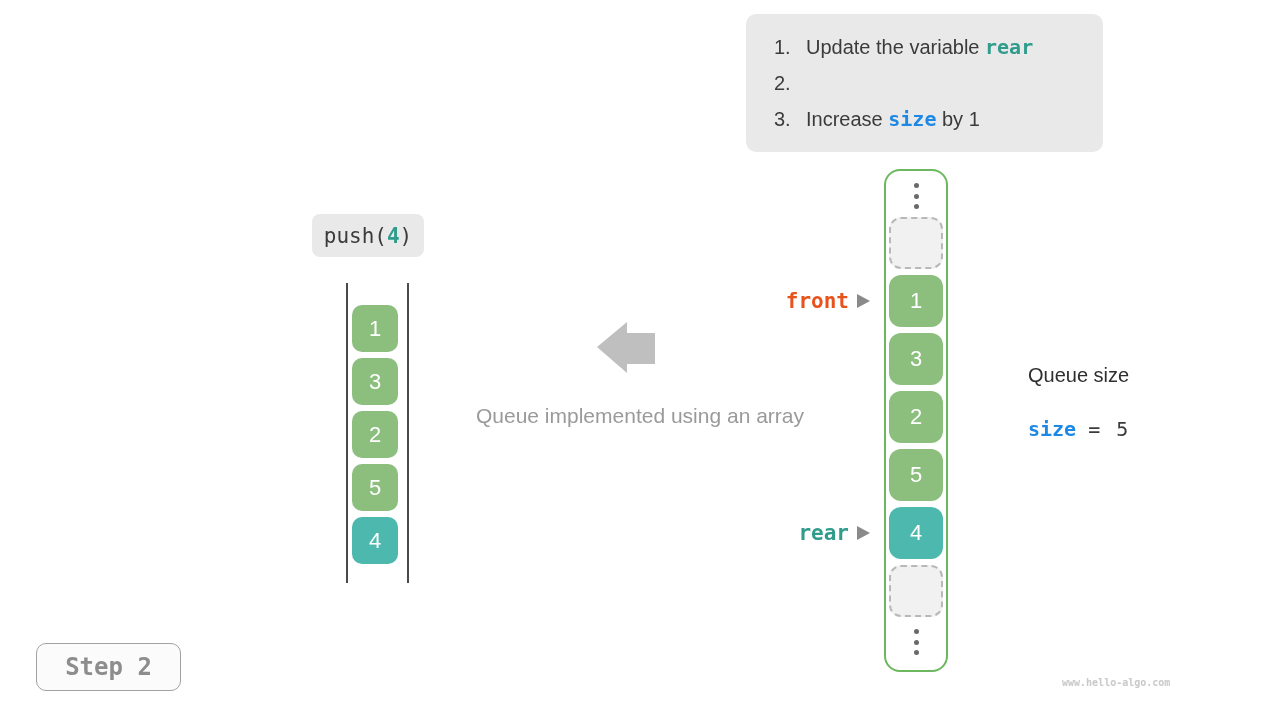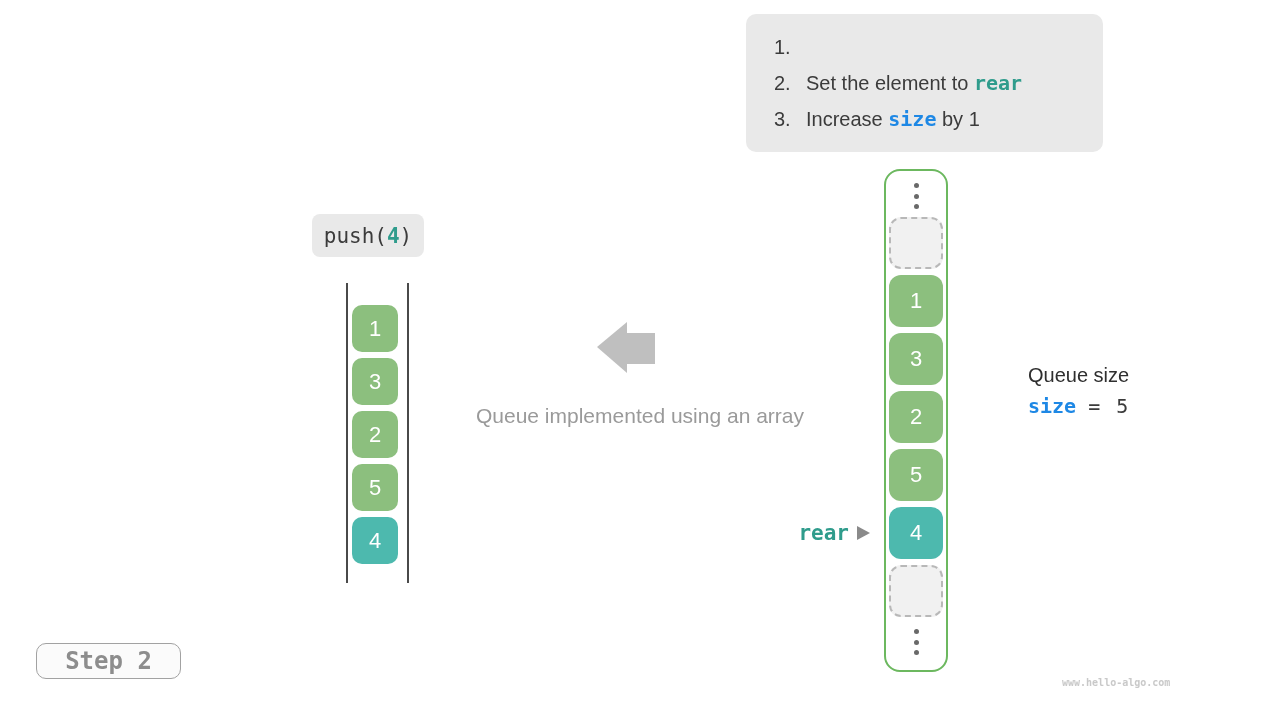--- a/index.html
+++ b/index.html
@@ -110,51 +110,51 @@
   .pointer-label[data-color="orange"]{color:var(--orange-code);}
   .pointer-label[data-color="teal"]{color:var(--teal-code);}
   .pointer-arrow{
     width:0;height:0;border-top:7px solid transparent;border-bottom:7px solid transparent;
     border-left:13px solid var(--pointer-arrow);
   }
 
   
   .queue-size{position:absolute;left:1028px;top:364px;}
   .queue-size .title{font-size:20px;color:#2f2f2f;}
-  .queue-size .size-line{margin-top:7px;font-family:"DejaVu Sans Mono",monospace;font-size:20px;color:var(--dark-text);}
+  .queue-size .size-line{margin-top:30px;font-family:"DejaVu Sans Mono",monospace;font-size:20px;color:var(--dark-text);}
   .queue-size .var{color:var(--blue-code);font-weight:700;}
   .queue-size .eq{margin-left:12px;}
   .queue-size .val{margin-left:16px;}
 
   
   .step-badge{
-    position:absolute;left:36px;top:643px;width:145px;height:36px;
+    position:absolute;left:36px;top:643px;width:145px;height:48px;
     border:1.5px solid #a2a2a2;border-radius:10px;background:#fbfbfb;
     display:flex;align-items:center;justify-content:center;
     font-family:"DejaVu Sans Mono",monospace;font-weight:700;font-size:24px;color:var(--badge-text);
   }
 
   
   .watermark{
     position:absolute;left:1062px;top:677px;
     font-family:"DejaVu Sans Mono",monospace;font-size:10px;color:var(--watermark);font-weight:bold;
   }
 </style>
 </head>
 <body>
 
 <div class="canvas">
 
   <div class="steps-panel">
     <div class="step-row">
       <span class="step-num">1.</span>
+      <span class="step-text"><span>Update the variable </span><span class="code" data-type="teal">rear</span><span></span></span>
     </div>
     <div class="step-row">
       <span class="step-num">2.</span>
-      <span class="step-text"><span>Set the element to </span><span class="code" data-type="teal">rear</span><span></span></span>
     </div>
     <div class="step-row">
       <span class="step-num">3.</span>
       <span class="step-text"><span>Increase </span><span class="code" data-type="blue">size</span><span> by 1</span></span>
     </div>
   </div>
 
   <div class="op-box">
     <span>push(</span>
       <span class="arg">4</span>
@@ -191,20 +191,24 @@
     <div class="cell" data-type="green">5</div>
     <div class="cell" data-type="teal">4</div>
     <div class="cell" data-type="empty"></div>
     <div class="dots bottom">
         <i></i>
         <i></i>
         <i></i>
       </div>
   </div>
 
+  <div class="pointer front">
+    <span class="pointer-label" data-color="orange">front</span>
+    <span class="pointer-arrow"></span>
+  </div>
   <div class="pointer rear">
     <span class="pointer-label" data-color="teal">rear</span>
     <span class="pointer-arrow"></span>
   </div>
 
   <div class="queue-size">
     <div class="title">Queue size</div>
     <div class="size-line">
       <span class="var">size</span><span class="eq">=</span><span class="val">5</span>
     </div>

